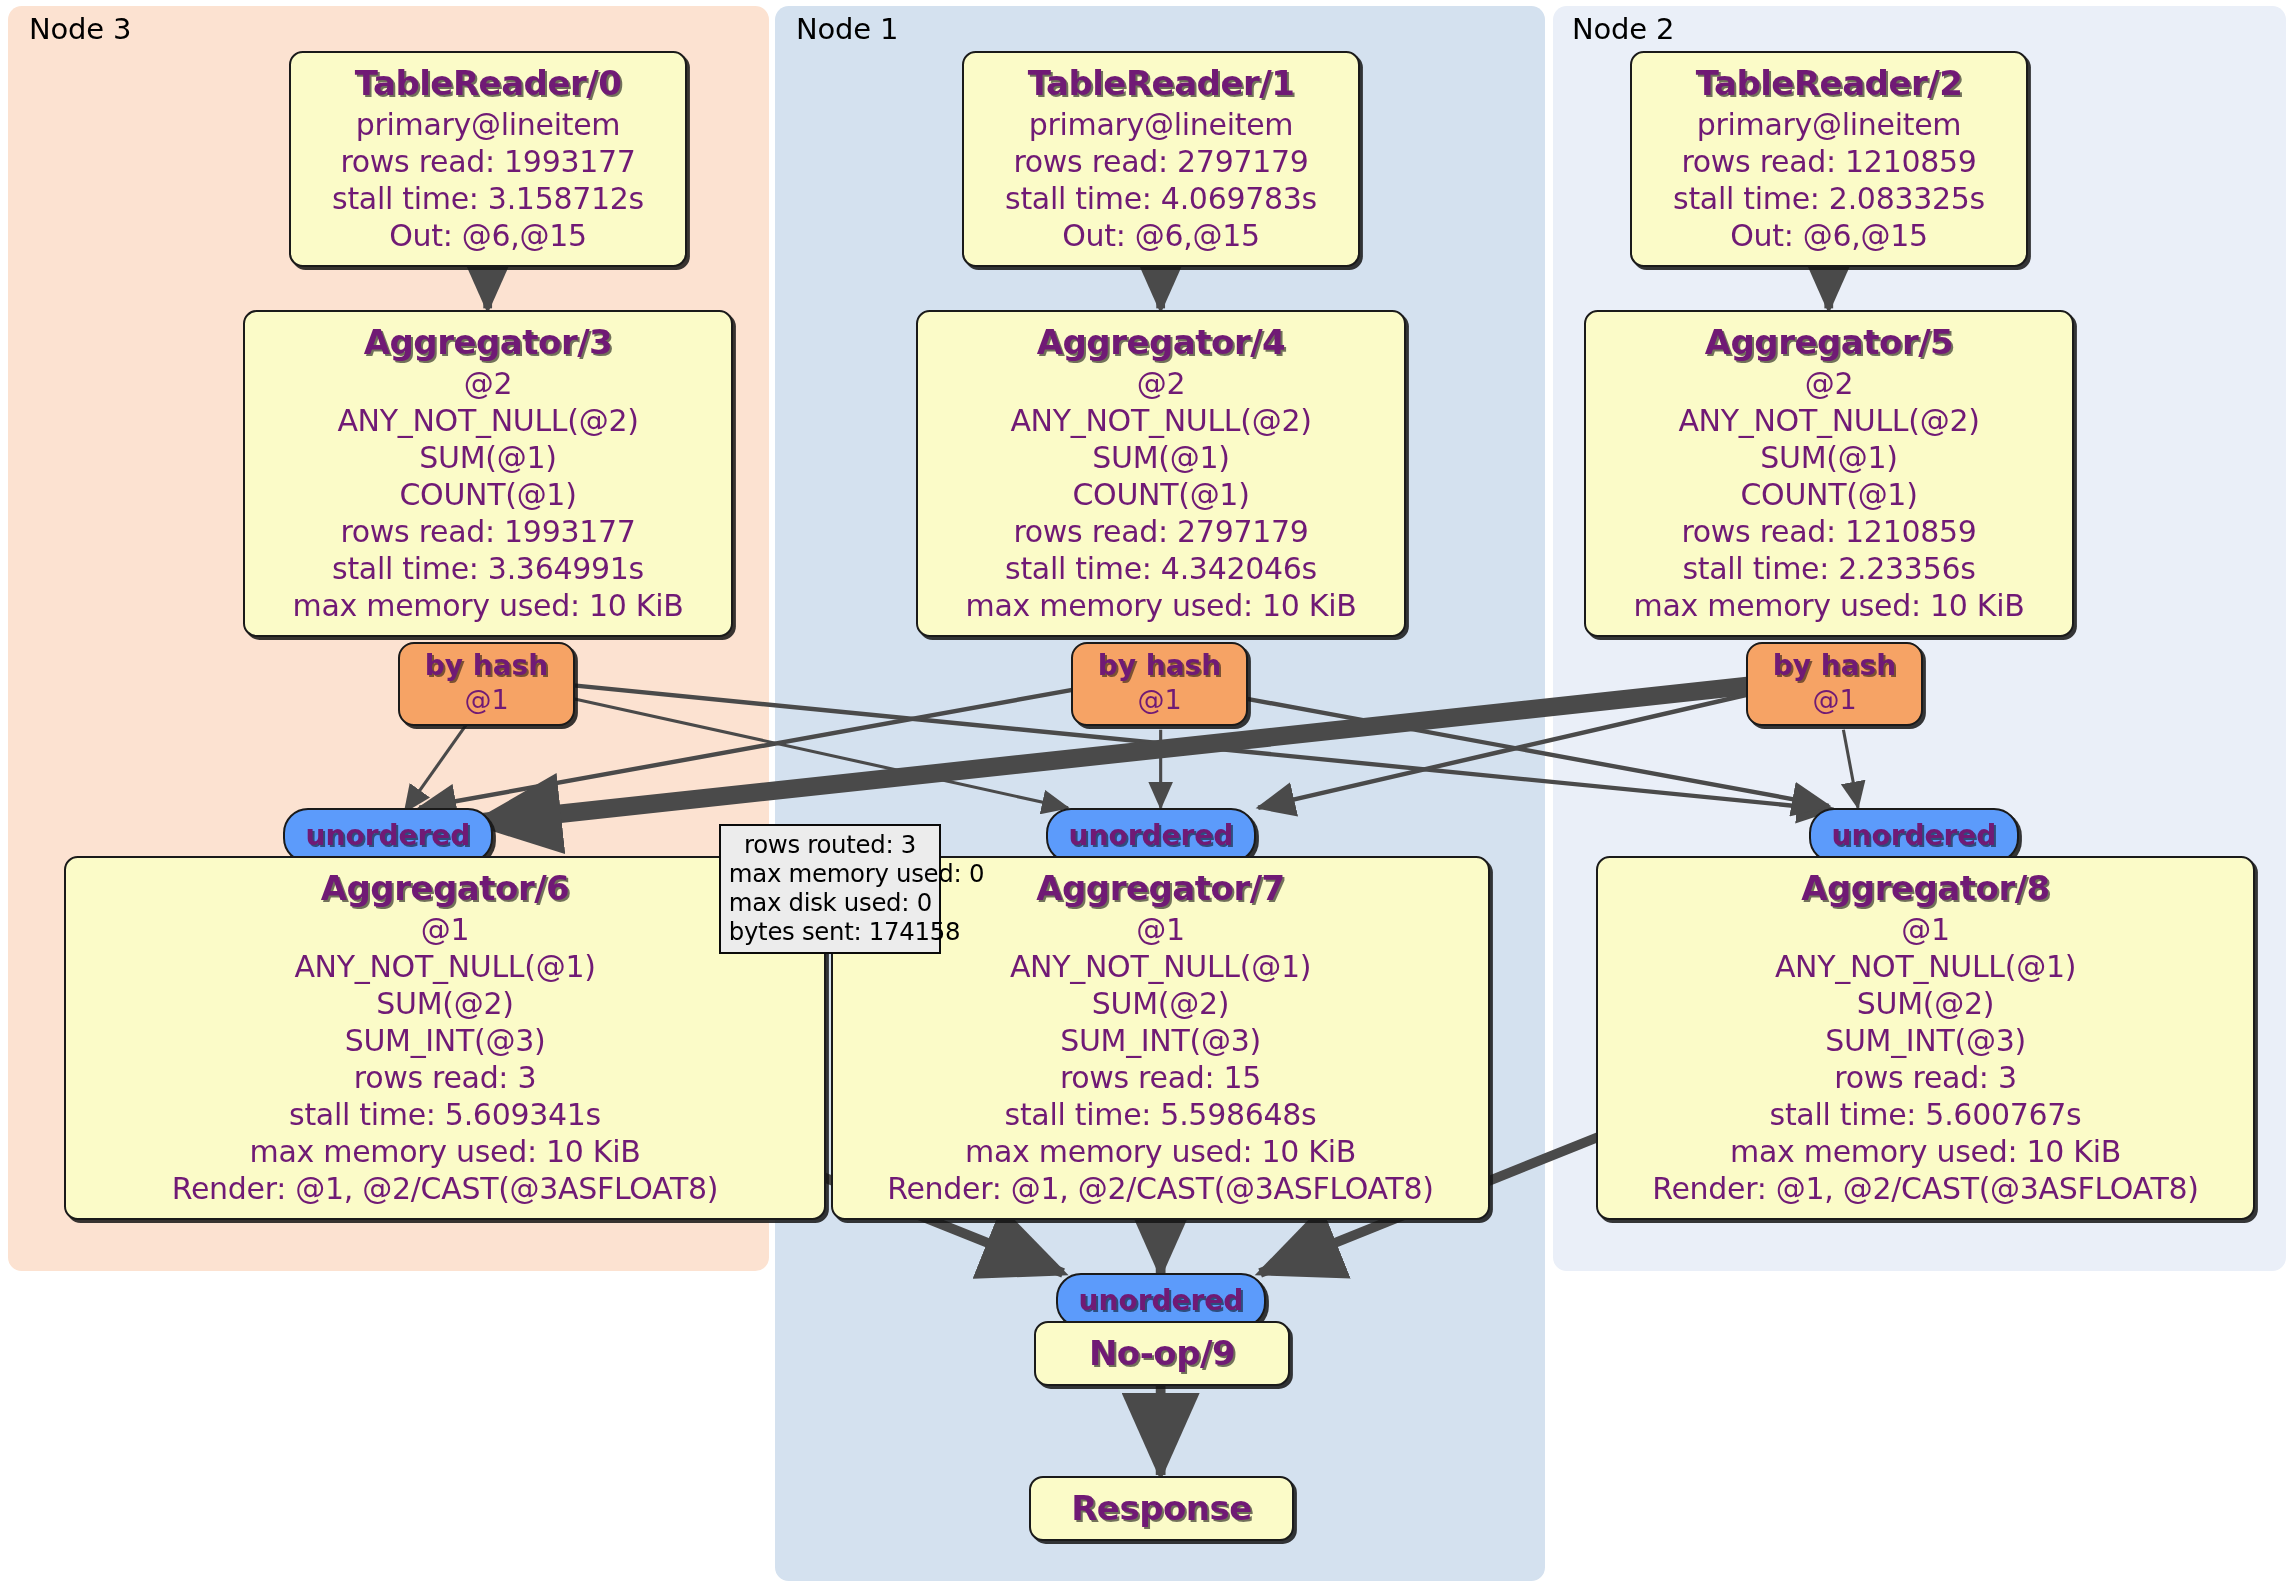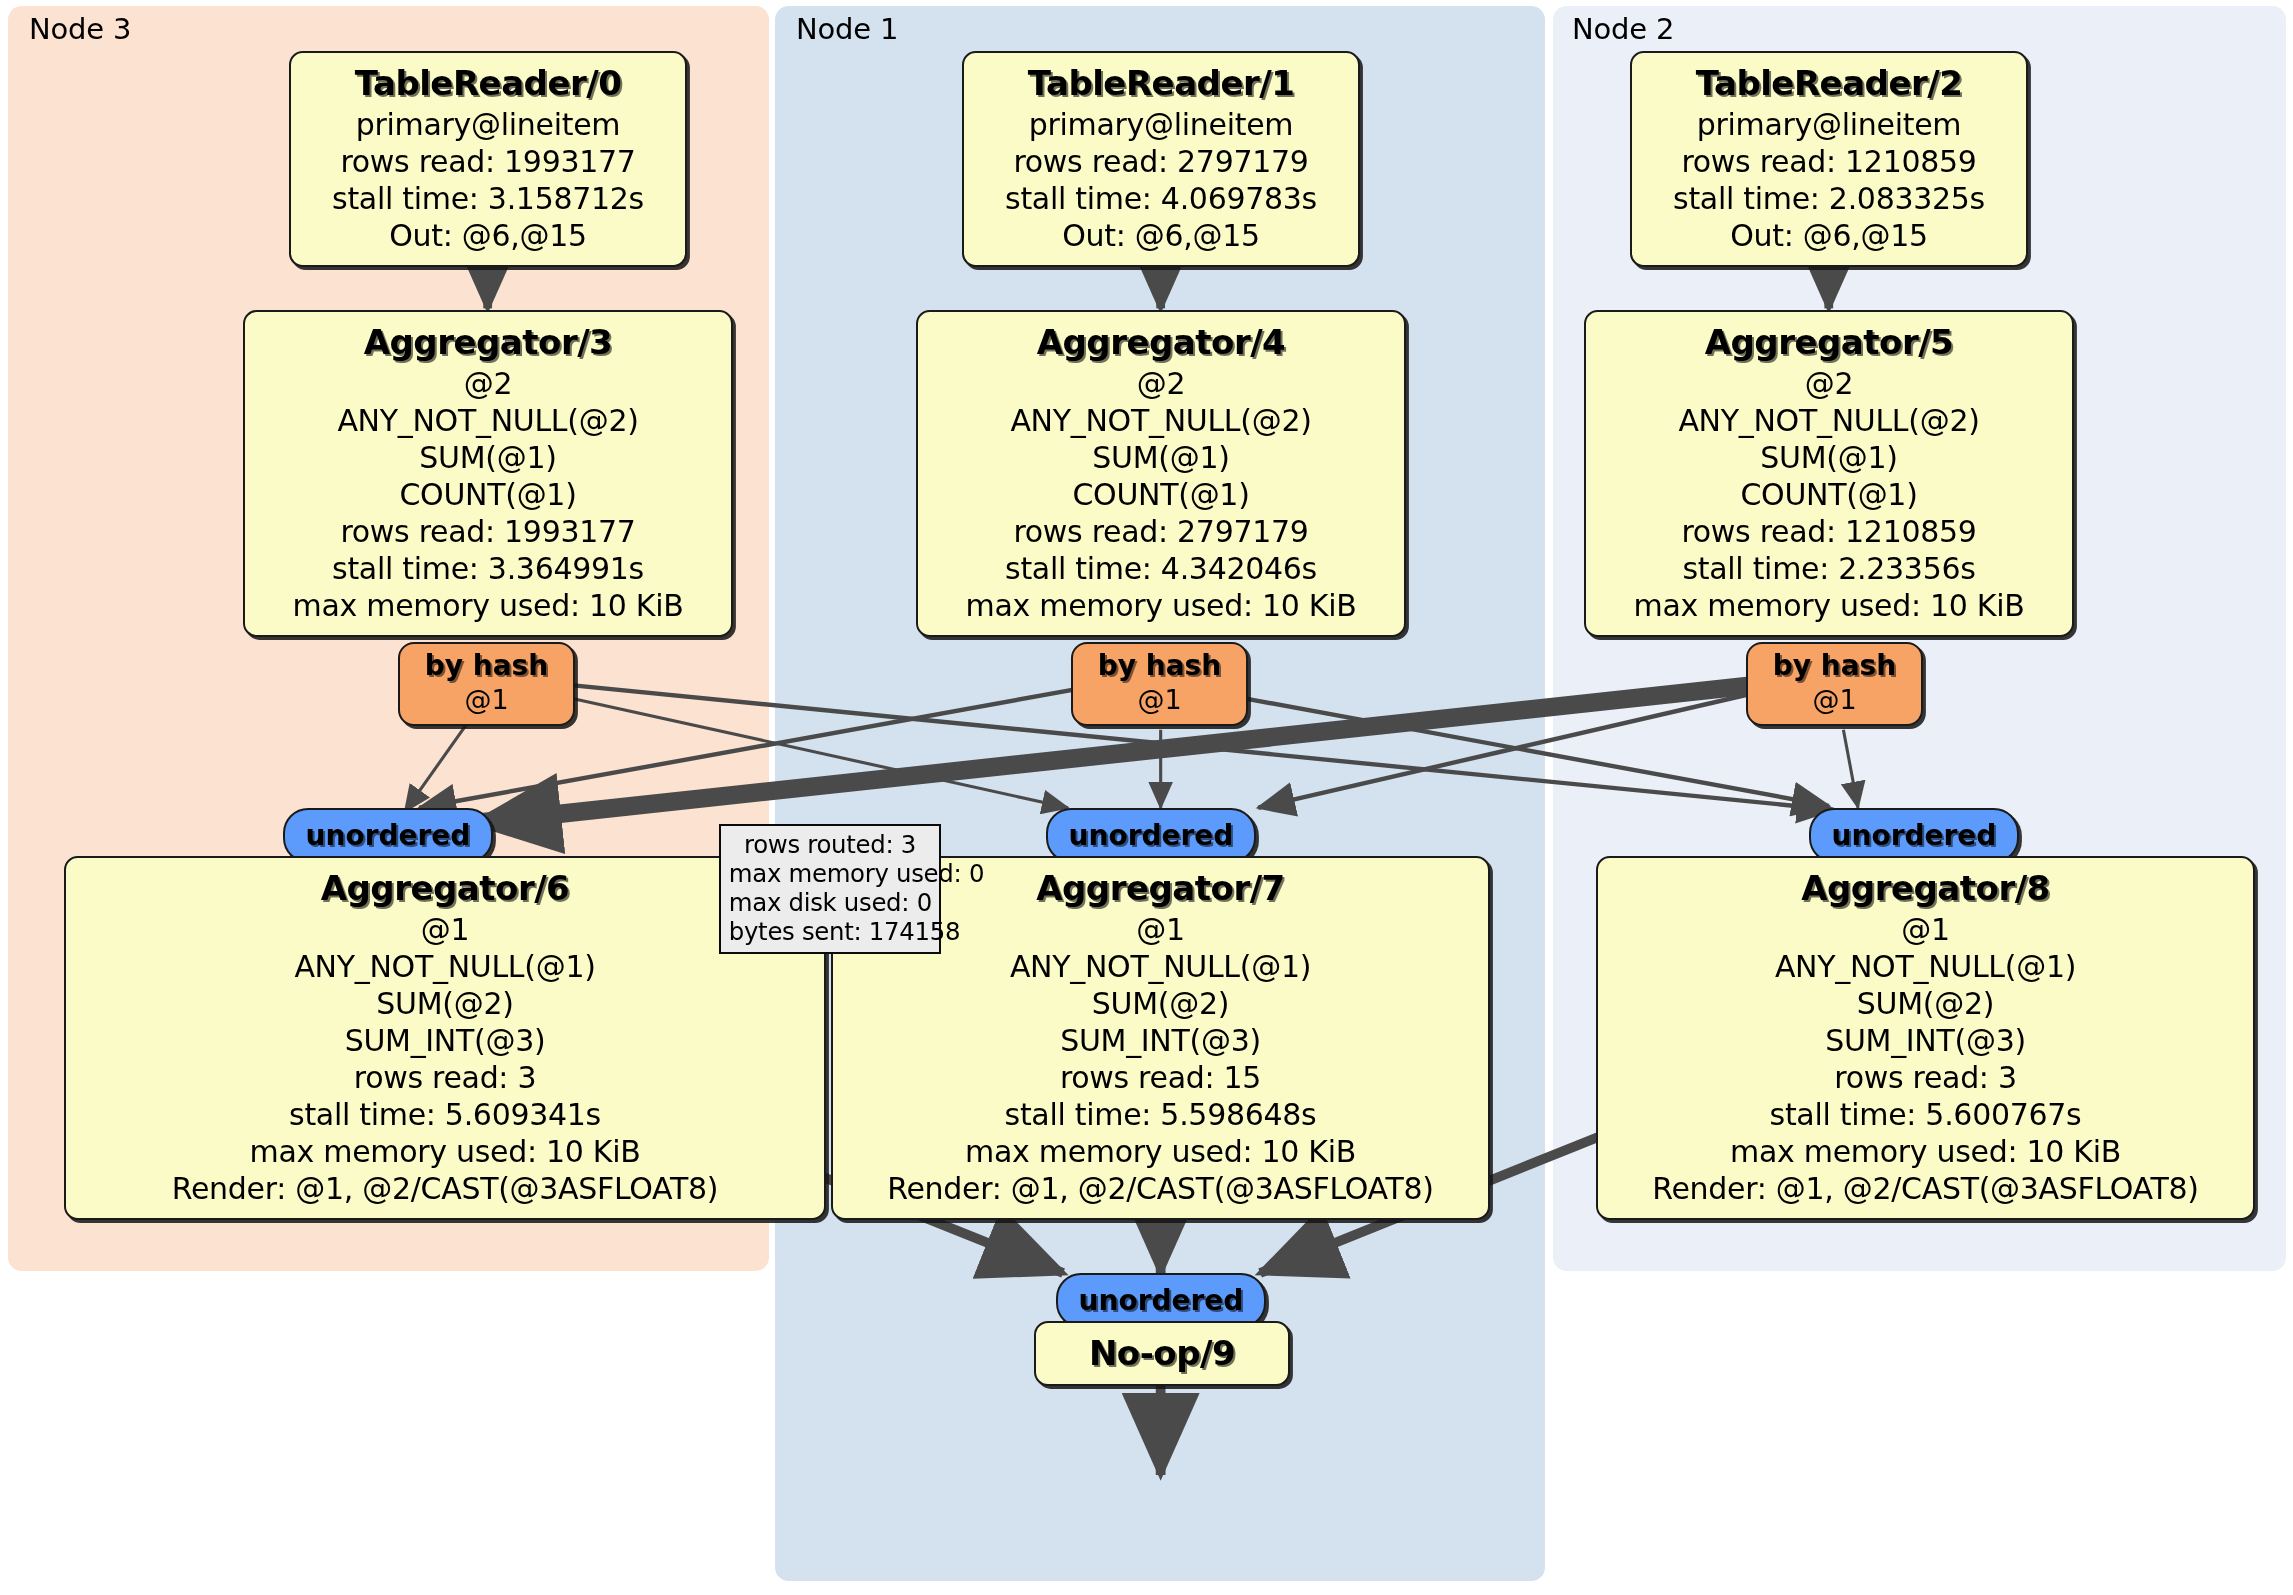--- a/index.html
+++ b/index.html
@@ -34,21 +34,21 @@
     color: #000000;
     font-family: "DejaVu Sans", "Liberation Sans", sans-serif;
     white-space: nowrap;
     letter-spacing: -0.2px;
   }
   
   .node {
     position: absolute;
     box-sizing: border-box;
     text-align: center;
-    color: #000000;
+    color: #701a75;
     border: 2px solid #1a1a1a;
     box-shadow: 2.9px 2.9px 0px rgba(20,20,20,0.85);
   }
   .node-op {
     background: #fbfbc8;
     border-radius: 13.7px;
     padding: 7.8px 13.7px 11.7px 13.7px;
   }
   .node-title {
     font-weight: bold;
@@ -294,15 +294,18 @@
   </div>
 
   <div class="node node-stream" style="left:1056px; top:1273px; width:210px;">
     <div class="stream-title">unordered</div>
   </div>
 
   <div class="node node-terminal" style="left:1034px; top:1321px; width:256px;">
     <div class="terminal-title">No-op/9</div>
   </div>
 
+  <div class="node node-terminal" style="left:1029px; top:1476px; width:265px;">
+    <div class="terminal-title">Response</div>
+  </div>
 
 </div>
 
 
 </body></html>

